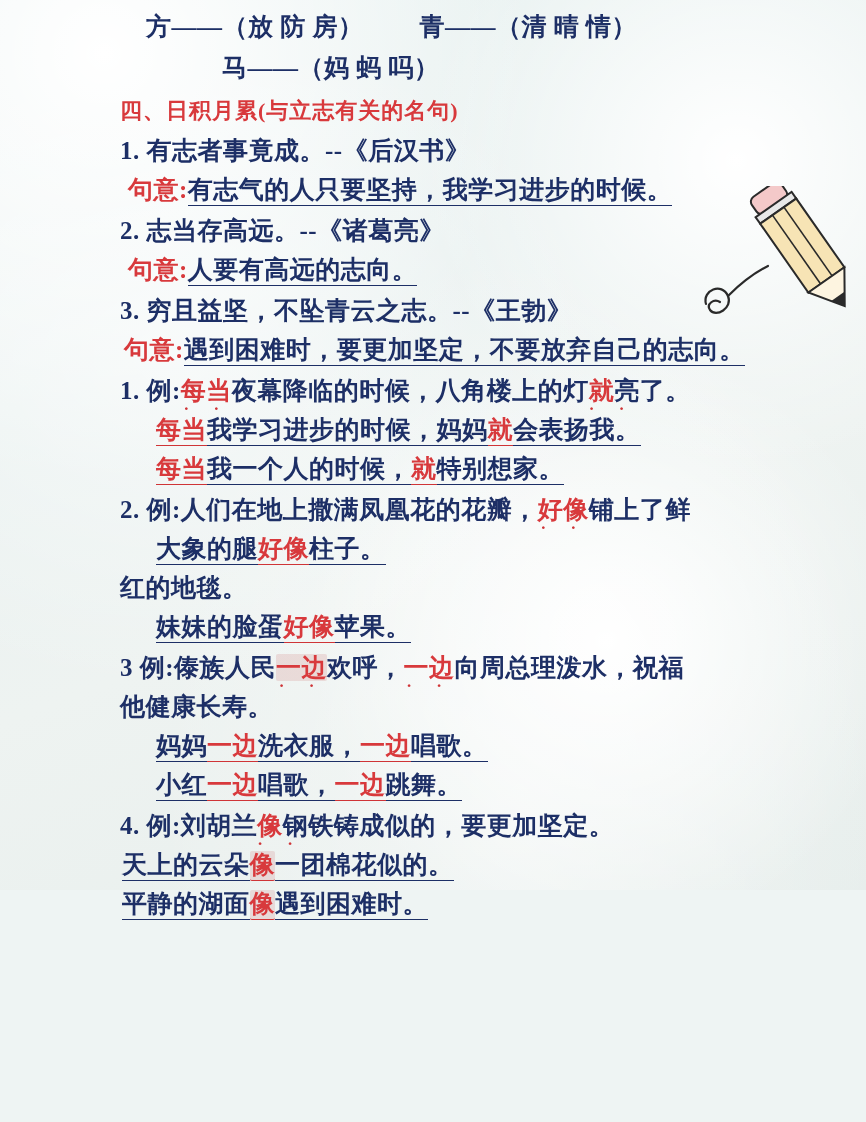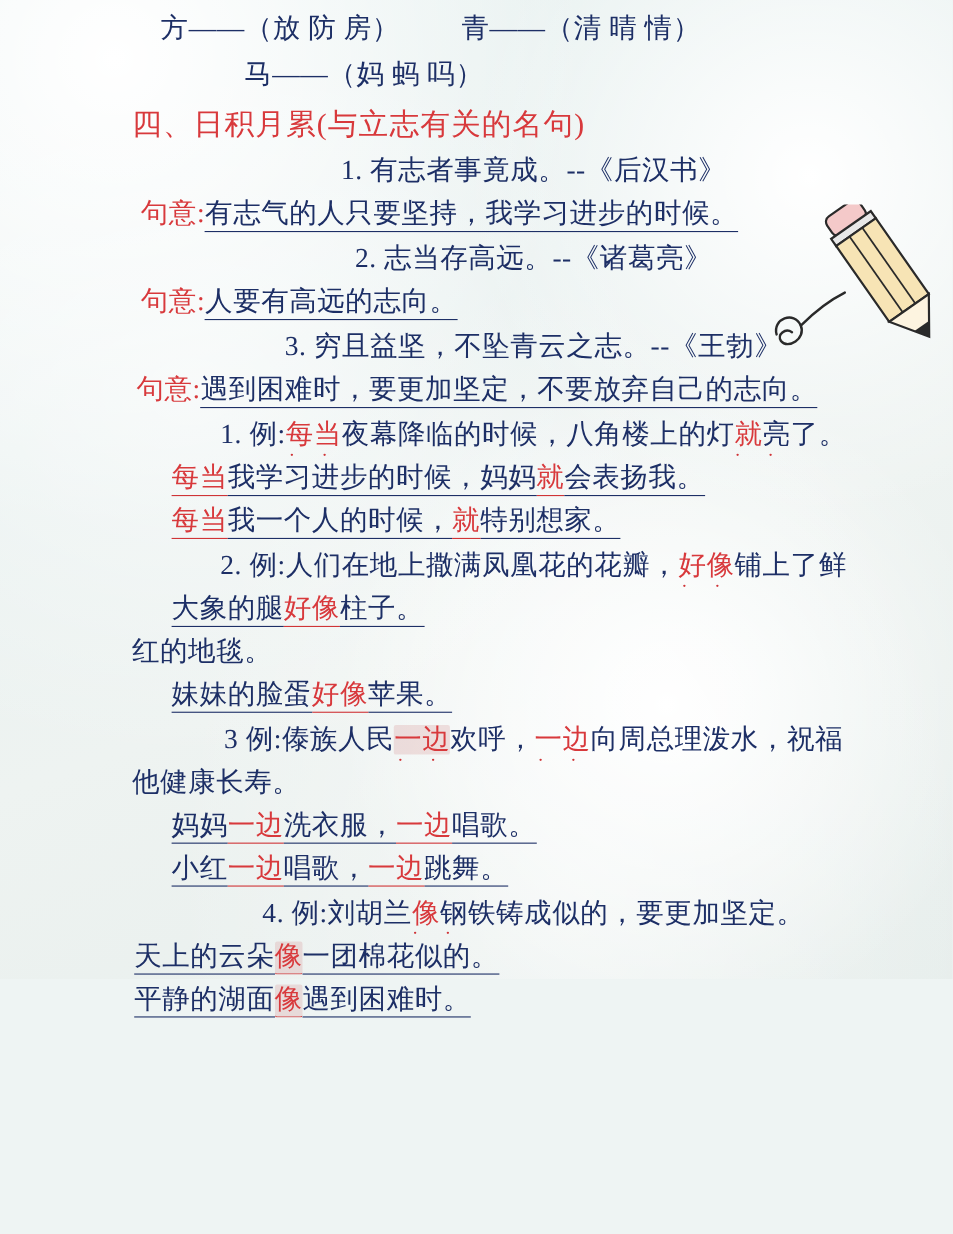--- a/index.html
+++ b/index.html
@@ -18,20 +18,21 @@
     position: relative;
     width: 866px;
     height: 890px;
     background:
       radial-gradient(circle at 12% 6%, #ffffff 0%, rgba(255,255,255,0) 38%),
       radial-gradient(circle at 85% 18%, #ffffff 0%, rgba(255,255,255,0) 30%),
       radial-gradient(circle at 70% 72%, #ffffff 0%, rgba(255,255,255,0) 34%),
       linear-gradient(160deg, #eaf3f2 0%, #e9f1f0 35%, #eef3f1 60%, #e7eeec 100%);
     box-sizing: border-box;
     padding: 0 16px;
+    font-weight: bold;
   }
   .page::before {
     content: "";
     position: absolute;
     inset: 0;
     background:
       radial-gradient(ellipse at 20% 40%, rgba(255,255,255,0.55) 0%, rgba(255,255,255,0) 45%),
       radial-gradient(ellipse at 60% 90%, rgba(255,255,255,0.45) 0%, rgba(255,255,255,0) 50%);
     pointer-events: none;
   }
@@ -74,26 +75,26 @@
     color: #cf3437;
     letter-spacing: 10px;
   }
 
   .row1 { padding-top: 14px; padding-left: 130px; }
   .row1 .gap { display: inline-block; width: 56px; }
   .row2 { padding-top: 16px; padding-left: 206px; }
 
   .head {
     color: #d8393c;
-    font-size: 27px;
+    font-size: 22px;
     padding-top: 20px;
     padding-left: 104px;
     letter-spacing: 1px;
   }
-  .item { padding-top: 16px; padding-left: 104px; text-align: center; }
+  .item { padding-top: 16px; padding-left: 104px; }
   .meaning { padding-top: 14px; padding-left: 112px; }
   .sub { padding-top: 14px; padding-left: 140px; }
   .cont { padding-top: 14px; padding-left: 104px; }
   .sub2 { padding-top: 14px; padding-left: 106px; }
 
   .pencil {
     position: absolute;
     left: 700px;
     top: 186px;
     width: 160px;

